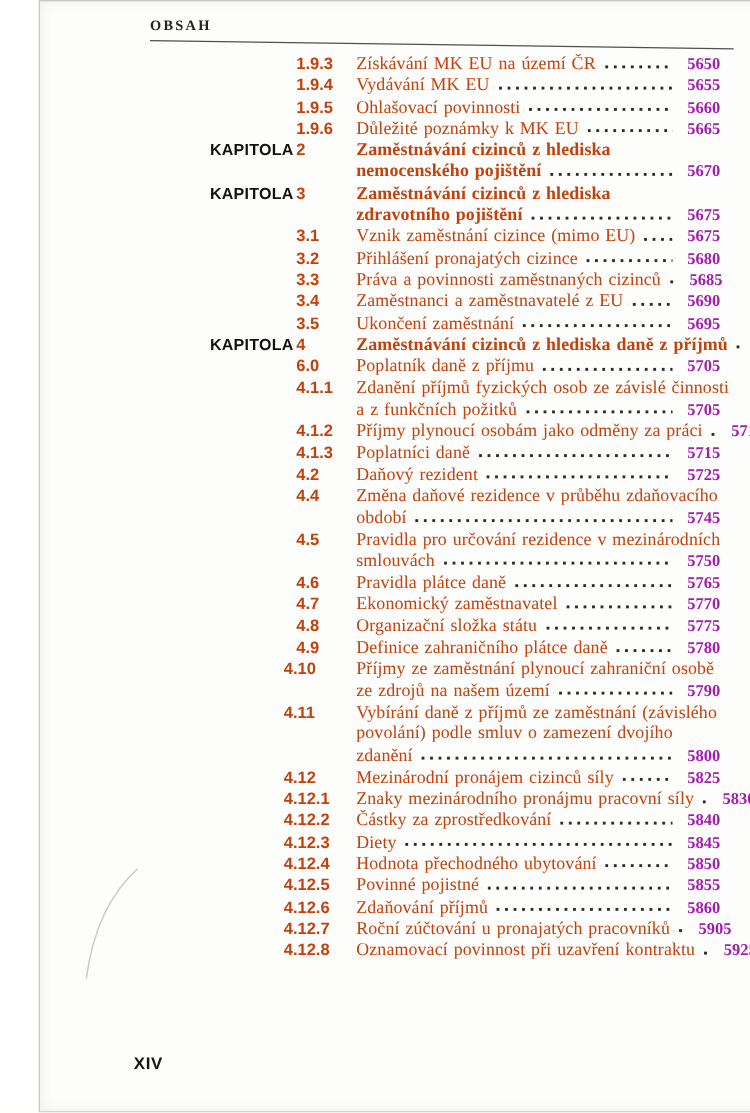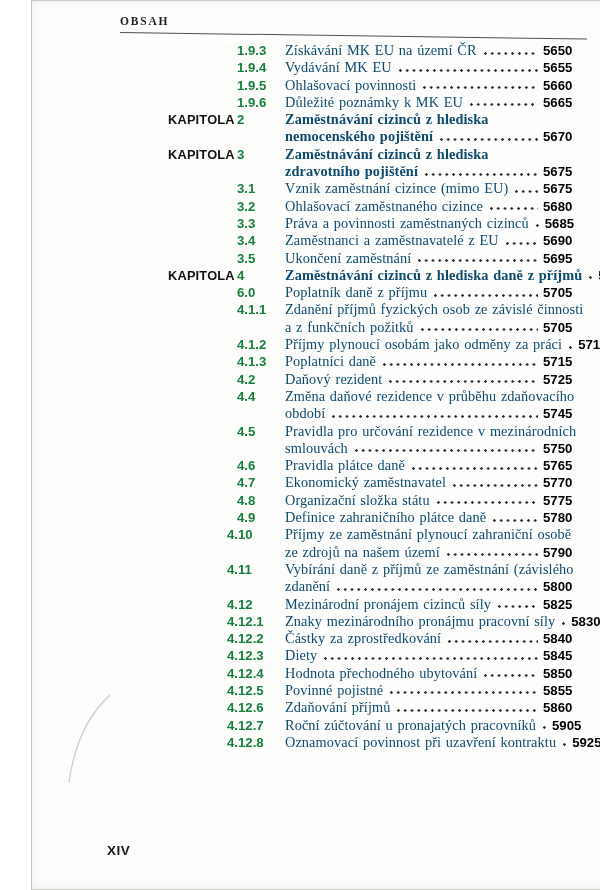--- a/index.html
+++ b/index.html
@@ -29,40 +29,40 @@
   .cell-kap{
     flex:0 0 69px;
     font-family:"Liberation Sans","DejaVu Sans",sans-serif;
     font-weight:700;font-size:12.8px;color:#121212;letter-spacing:0.2px;
     white-space:nowrap;
     padding-left:48px;
   }
   .cell-num{
     flex:0 0 48px;
     font-family:"Liberation Sans","DejaVu Sans",sans-serif;
-    font-weight:700;font-size:13.2px;color:#15803d;
+    font-weight:700;font-size:13.2px;color:#c2410c;
     white-space:nowrap;
   }
   .cell-num.wide{flex:0 0 58px;margin-left:-10px;}
   .cell-title{
-    color:#0c4a6e;white-space:nowrap;word-spacing:1px;letter-spacing:0.1px;
+    color:#c2410c;white-space:nowrap;word-spacing:1px;letter-spacing:0.1px;
   }
   .chapter .cell-title{font-weight:700;}
   .dots{
     flex:1 1 10px;min-width:8px;align-self:stretch;margin-right:5px;margin-left:3px;
     background-image:radial-gradient(circle,#2b2b2b 1.05px,transparent 1.45px);
     background-size:6.8px 6.8px;
     background-repeat:repeat-x;
     background-position:2px calc(100% - 3px);
   }
   .nodots{flex:1 1 10px;}
   .cell-page{
-    flex:0 0 40px;text-align:left;
-    font-family:Liberation Sans, sans-serif;
-    font-weight:700;font-size:13.2px;color:#000000;
+    flex:0 0 40px;text-align:center;
+    font-family:Liberation Serif, serif;
+    font-weight:700;font-size:13.2px;color:#a21caf;
   }
   .footer{
     position:absolute;left:75px;bottom:31px;
     font-family:"Liberation Sans","DejaVu Sans",sans-serif;
     font-weight:700;font-size:13.5px;color:#161616;letter-spacing:0.5px;
   }
   .scratch{position:absolute;left:22px;top:688px;pointer-events:none;}
 </style>
 </head>
 <body>
@@ -144,21 +144,21 @@
             <span class="cell-num">3.1</span>
             <span class="cell-title">Vznik zaměstnání cizince (mimo EU)</span>
             <span class="dots"></span>
             <span class="cell-page">5675</span>
           </div>
         </div>
         <div class="toc-entry">
           <div class="toc-line">
             <span class="cell-kap"></span>
             <span class="cell-num">3.2</span>
-            <span class="cell-title">Ohlašovací zaměstnaného cizince</span>
+            <span class="cell-title">Přihlášení pronajatých cizince</span>
             <span class="dots"></span>
             <span class="cell-page">5680</span>
           </div>
         </div>
         <div class="toc-entry">
           <div class="toc-line">
             <span class="cell-kap"></span>
             <span class="cell-num">3.3</span>
             <span class="cell-title">Práva a povinnosti zaměstnaných cizinců</span>
             <span class="dots"></span>
@@ -322,20 +322,26 @@
             <span class="cell-title">ze zdrojů na našem území</span>
             <span class="dots"></span>
             <span class="cell-page">5790</span>
           </div>
         </div>
         <div class="toc-entry">
           <div class="toc-line">
             <span class="cell-kap"></span>
             <span class="cell-num wide">4.11</span>
             <span class="cell-title">Vybírání daně z příjmů ze zaměstnání (závislého</span>
+            <span class="nodots"></span>
+          </div>
+          <div class="toc-line">
+            <span class="cell-kap"></span>
+            <span class="cell-num wide"></span>
+            <span class="cell-title">povolání) podle smluv o zamezení dvojího</span>
             <span class="nodots"></span>
           </div>
           <div class="toc-line">
             <span class="cell-kap"></span>
             <span class="cell-num wide"></span>
             <span class="cell-title">zdanění</span>
             <span class="dots"></span>
             <span class="cell-page">5800</span>
           </div>
         </div>

